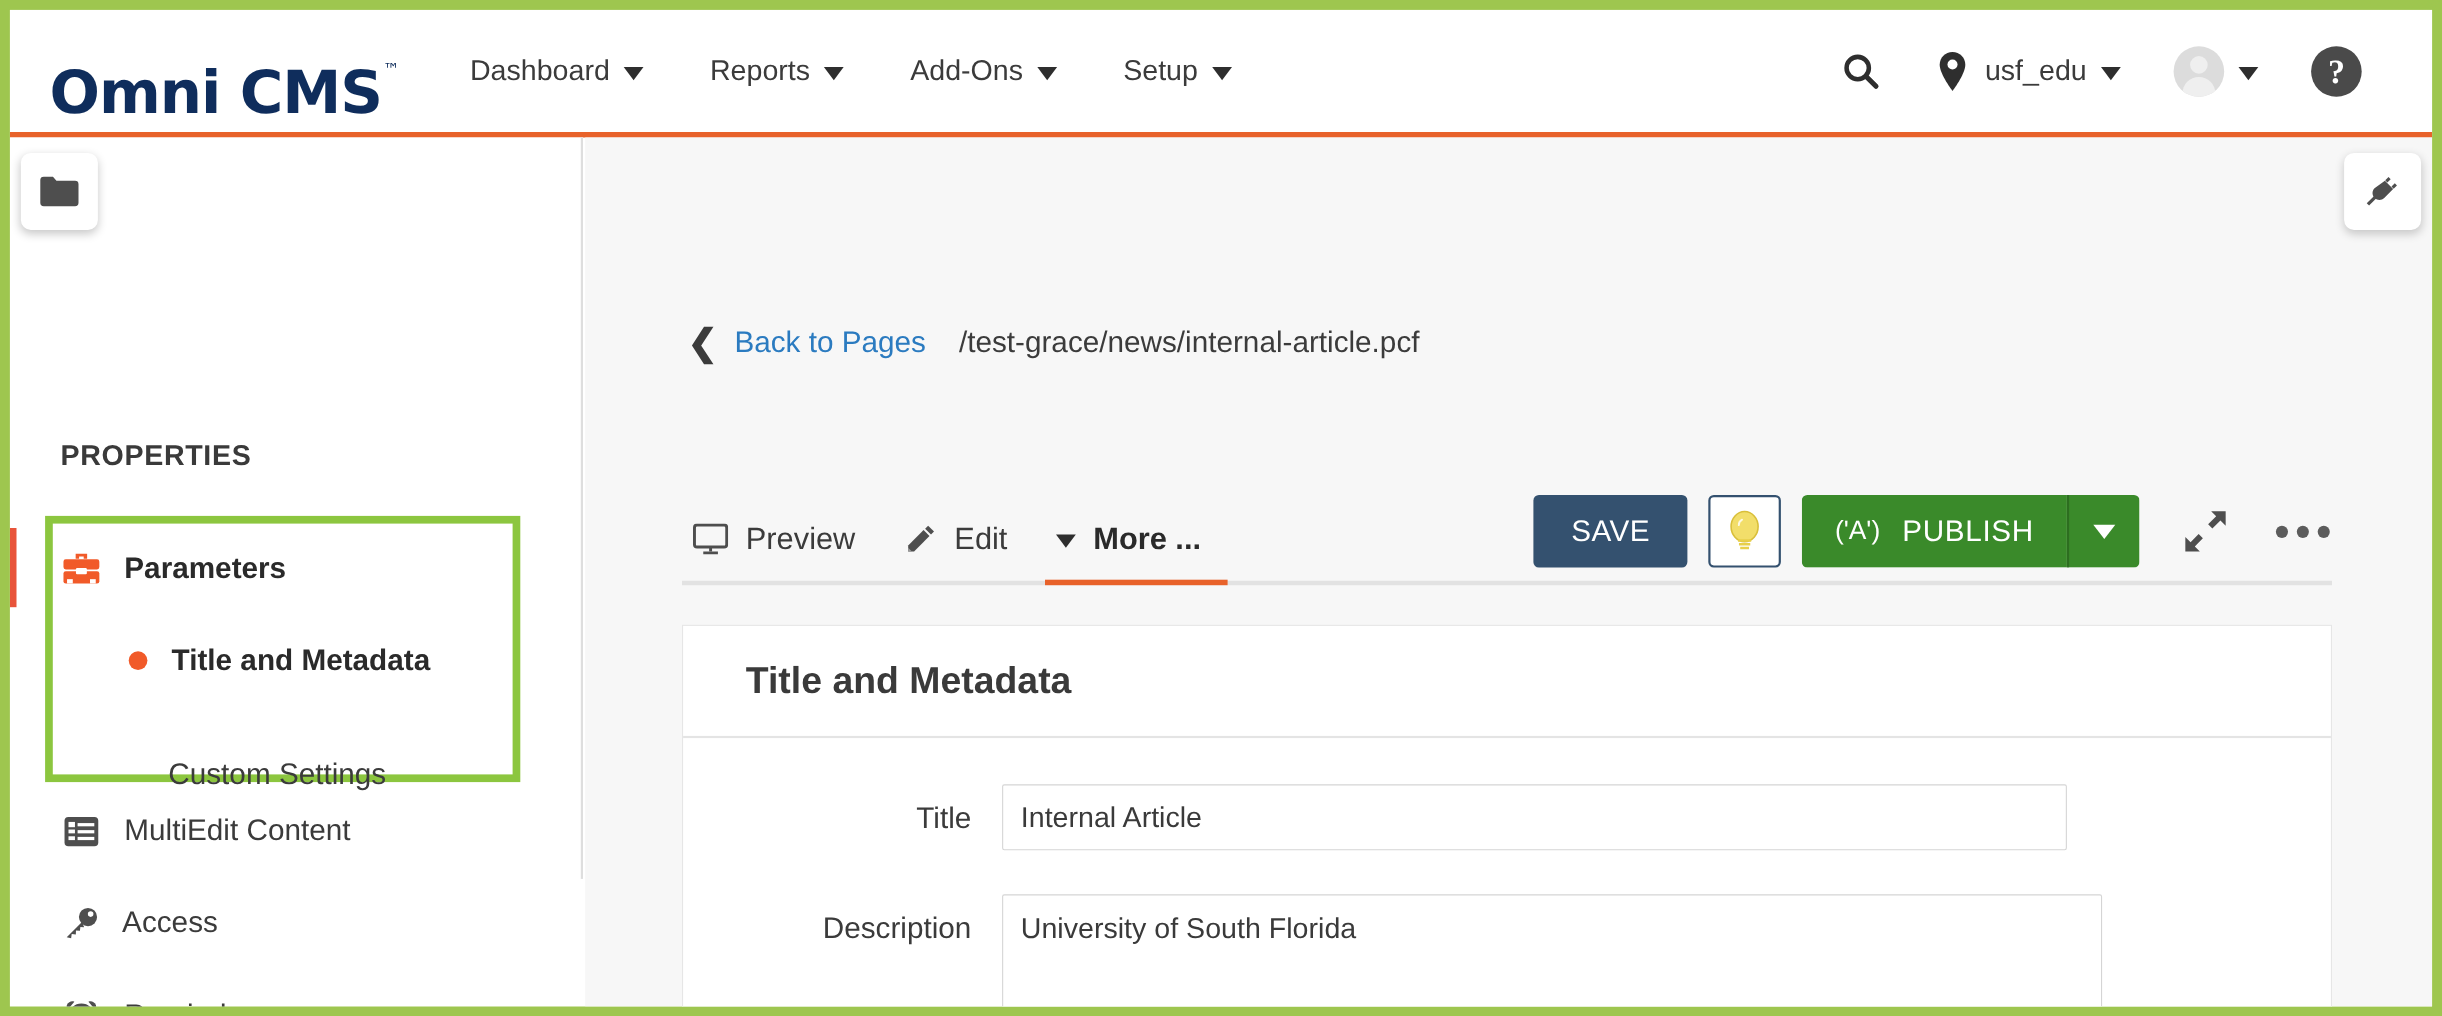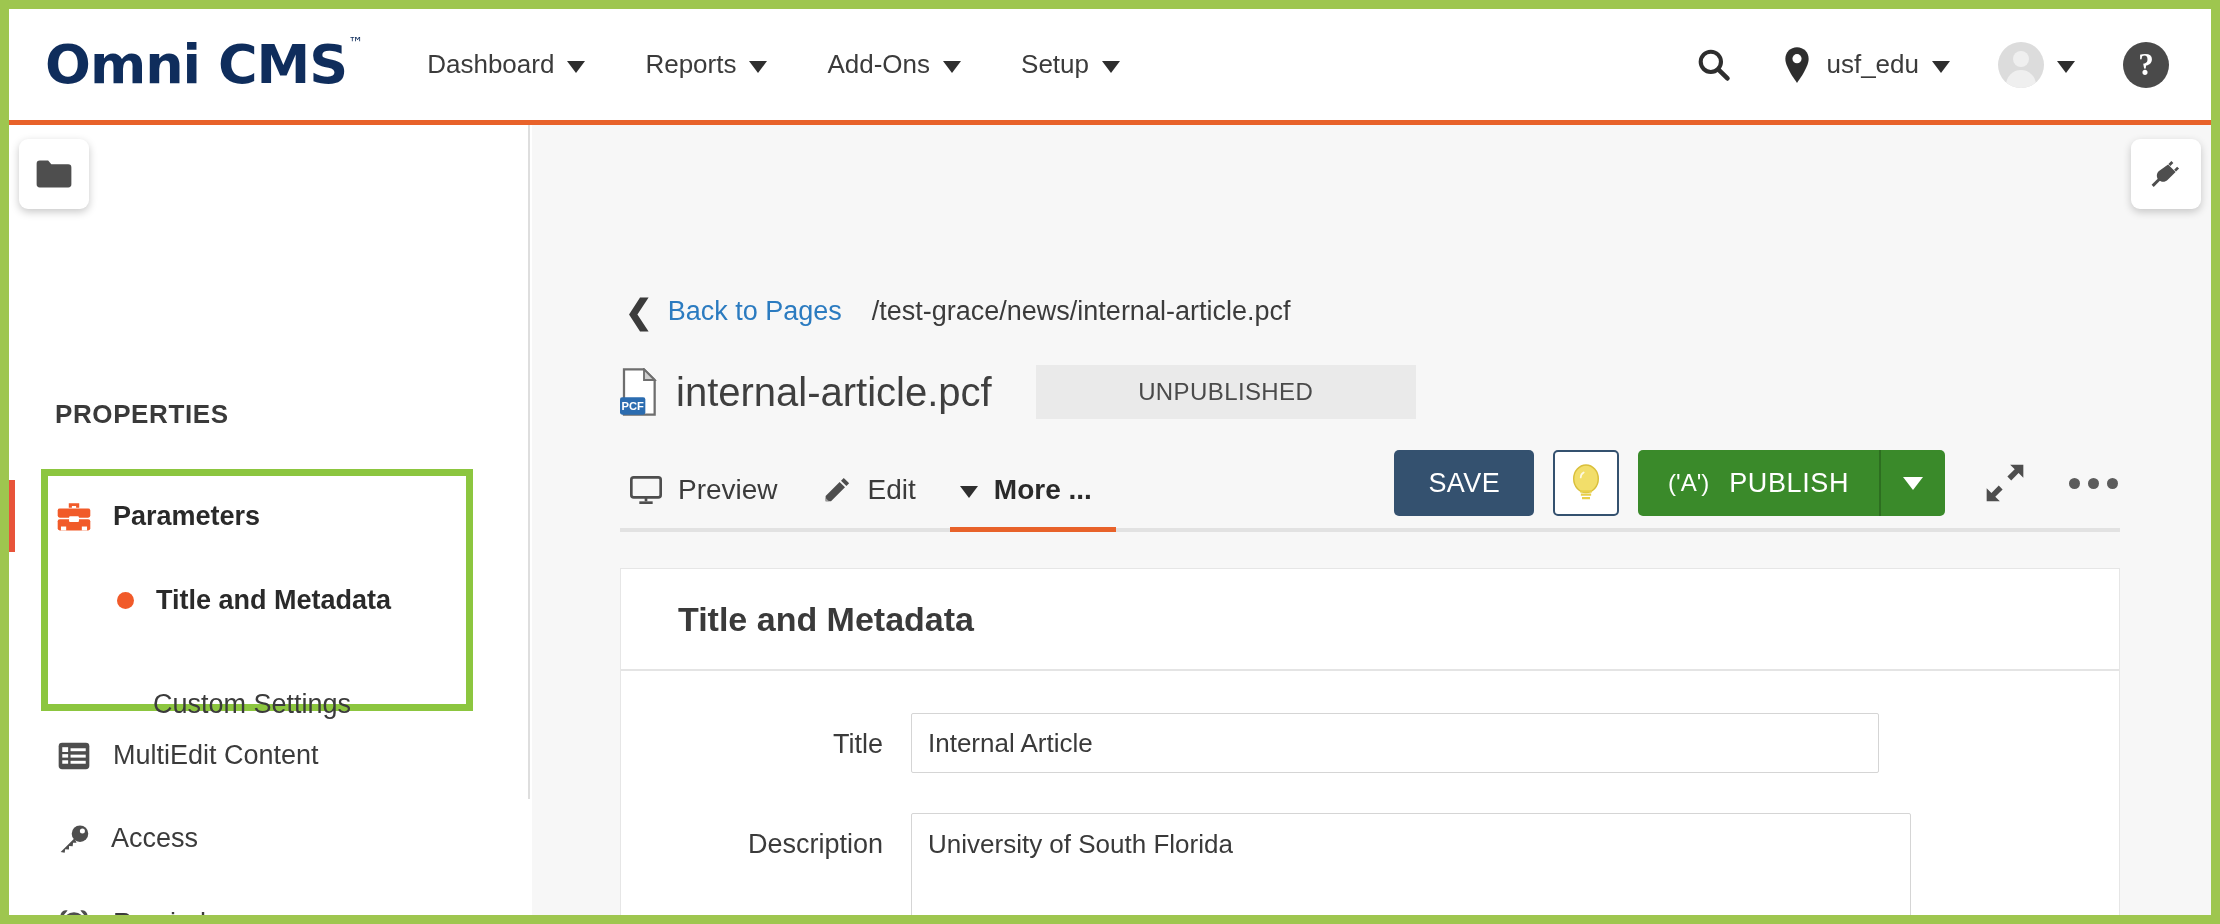--- a/index.html
+++ b/index.html
@@ -37,20 +37,21 @@
     border-bottom: 5px solid #e8622a;
     box-sizing: border-box;
     display: flex;
     align-items: stretch;
   }
   .brand {
     display: flex;
     align-items: center;
     padding: 0 36px 0 36px;
     height: 111px;
+    margin-top: 20px;
   }
   .brand-text {
     font-size: 54px;
     font-weight: bold;
     color: #0f2d5c;
     letter-spacing: -1px;
     line-height: 1;
     position: relative;
     font-family: "DejaVu Sans", sans-serif;
   }
@@ -91,21 +92,21 @@
     flex: 0 0 auto;
     position: relative;
     top: 2px;
   }
 
   .header-right {
     margin-left: auto;
     display: flex;
     align-items: center;
     gap: 0;
-    padding-right: 18px;
+    padding-right: 40px;
     height: 111px;
     justify-content: space-between;
   }
   .hdr-btn {
     display: flex;
     align-items: center;
     gap: 13px;
     padding: 0 24px;
     cursor: pointer;
     color: #3b3b3b;
@@ -644,32 +645,20 @@
         <path d="M7 14.6l-4.6 4.6 1.4 1.4L8.4 16z" fill="#4e4e4e"></path>
       </svg>
     </div>
 
     <div id="breadcrumb">
       <span class="back-chevron">❮</span>
       <span class="back-link">Back to Pages</span>
       <span class="crumb-path">/test-grace/news/internal-article.pcf</span>
     </div>
 
-    <div id="file-title-row">
-      <span class="pcf-icon">
-        <svg width="40" height="48" viewBox="0 0 30 36">
-          <path d="M3 1h15l8 8v26H3z" fill="#ffffff" stroke="#6e6e6e" stroke-width="1.7"></path>
-          <path d="M18 1l8 8h-8z" fill="#cfcfcf" stroke="#6e6e6e" stroke-width="1.4"></path>
-          <rect x="0" y="22" width="19" height="13" rx="1.6" fill="#2b6cb0"></rect>
-          <text x="9.5" y="31.6" font-size="8.4" fill="#ffffff" text-anchor="middle" font-family="Liberation Sans, sans-serif" font-weight="bold">PCF</text>
-        </svg>
-      </span>
-      <span class="file-name">internal-article.pcf</span>
-      <span class="status-badge">UNPUBLISHED</span>
-    </div>
 
     <div id="tabbar">
       <div class="tab">
         <svg width="32" height="28" viewBox="0 0 24 21">
           <rect x="1" y="1" width="22" height="15" rx="1.8" fill="none" stroke="#4e4e4e" stroke-width="2"></rect>
           <line x1="12" y1="16" x2="12" y2="19" stroke="#4e4e4e" stroke-width="2"></line>
           <line x1="7" y1="20" x2="17" y2="20" stroke="#4e4e4e" stroke-width="2"></line>
         </svg>
         <span>Preview</span>
       </div>

